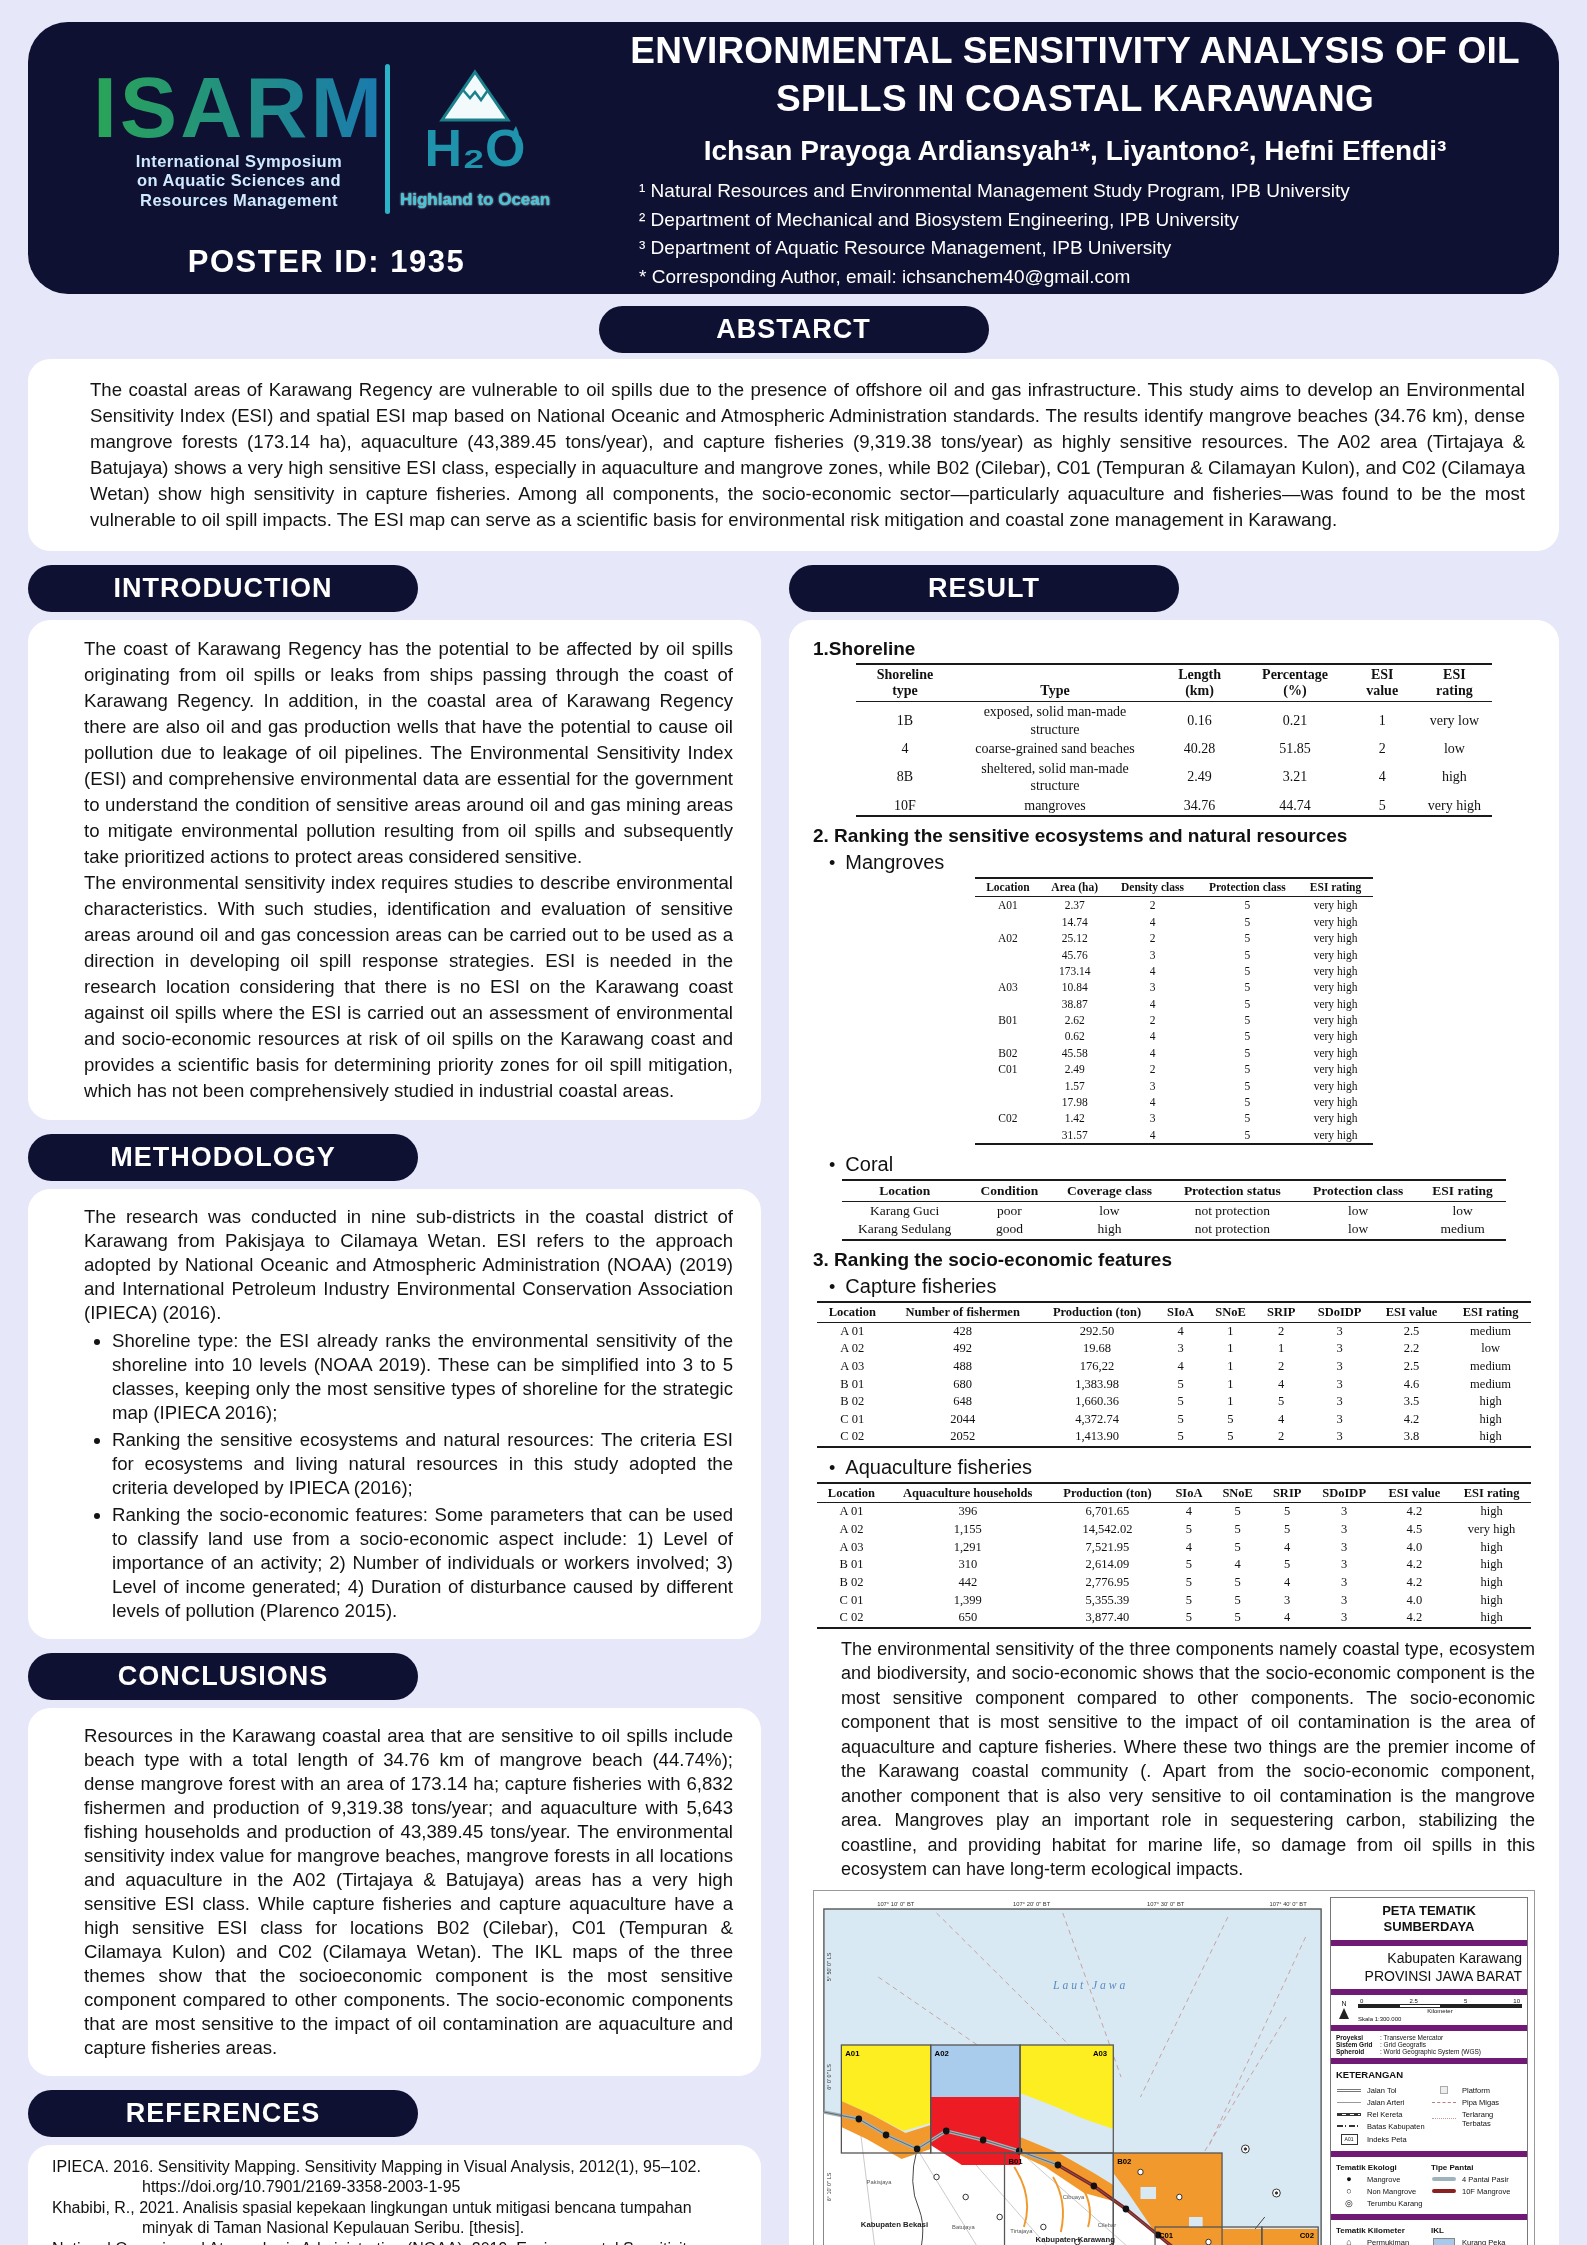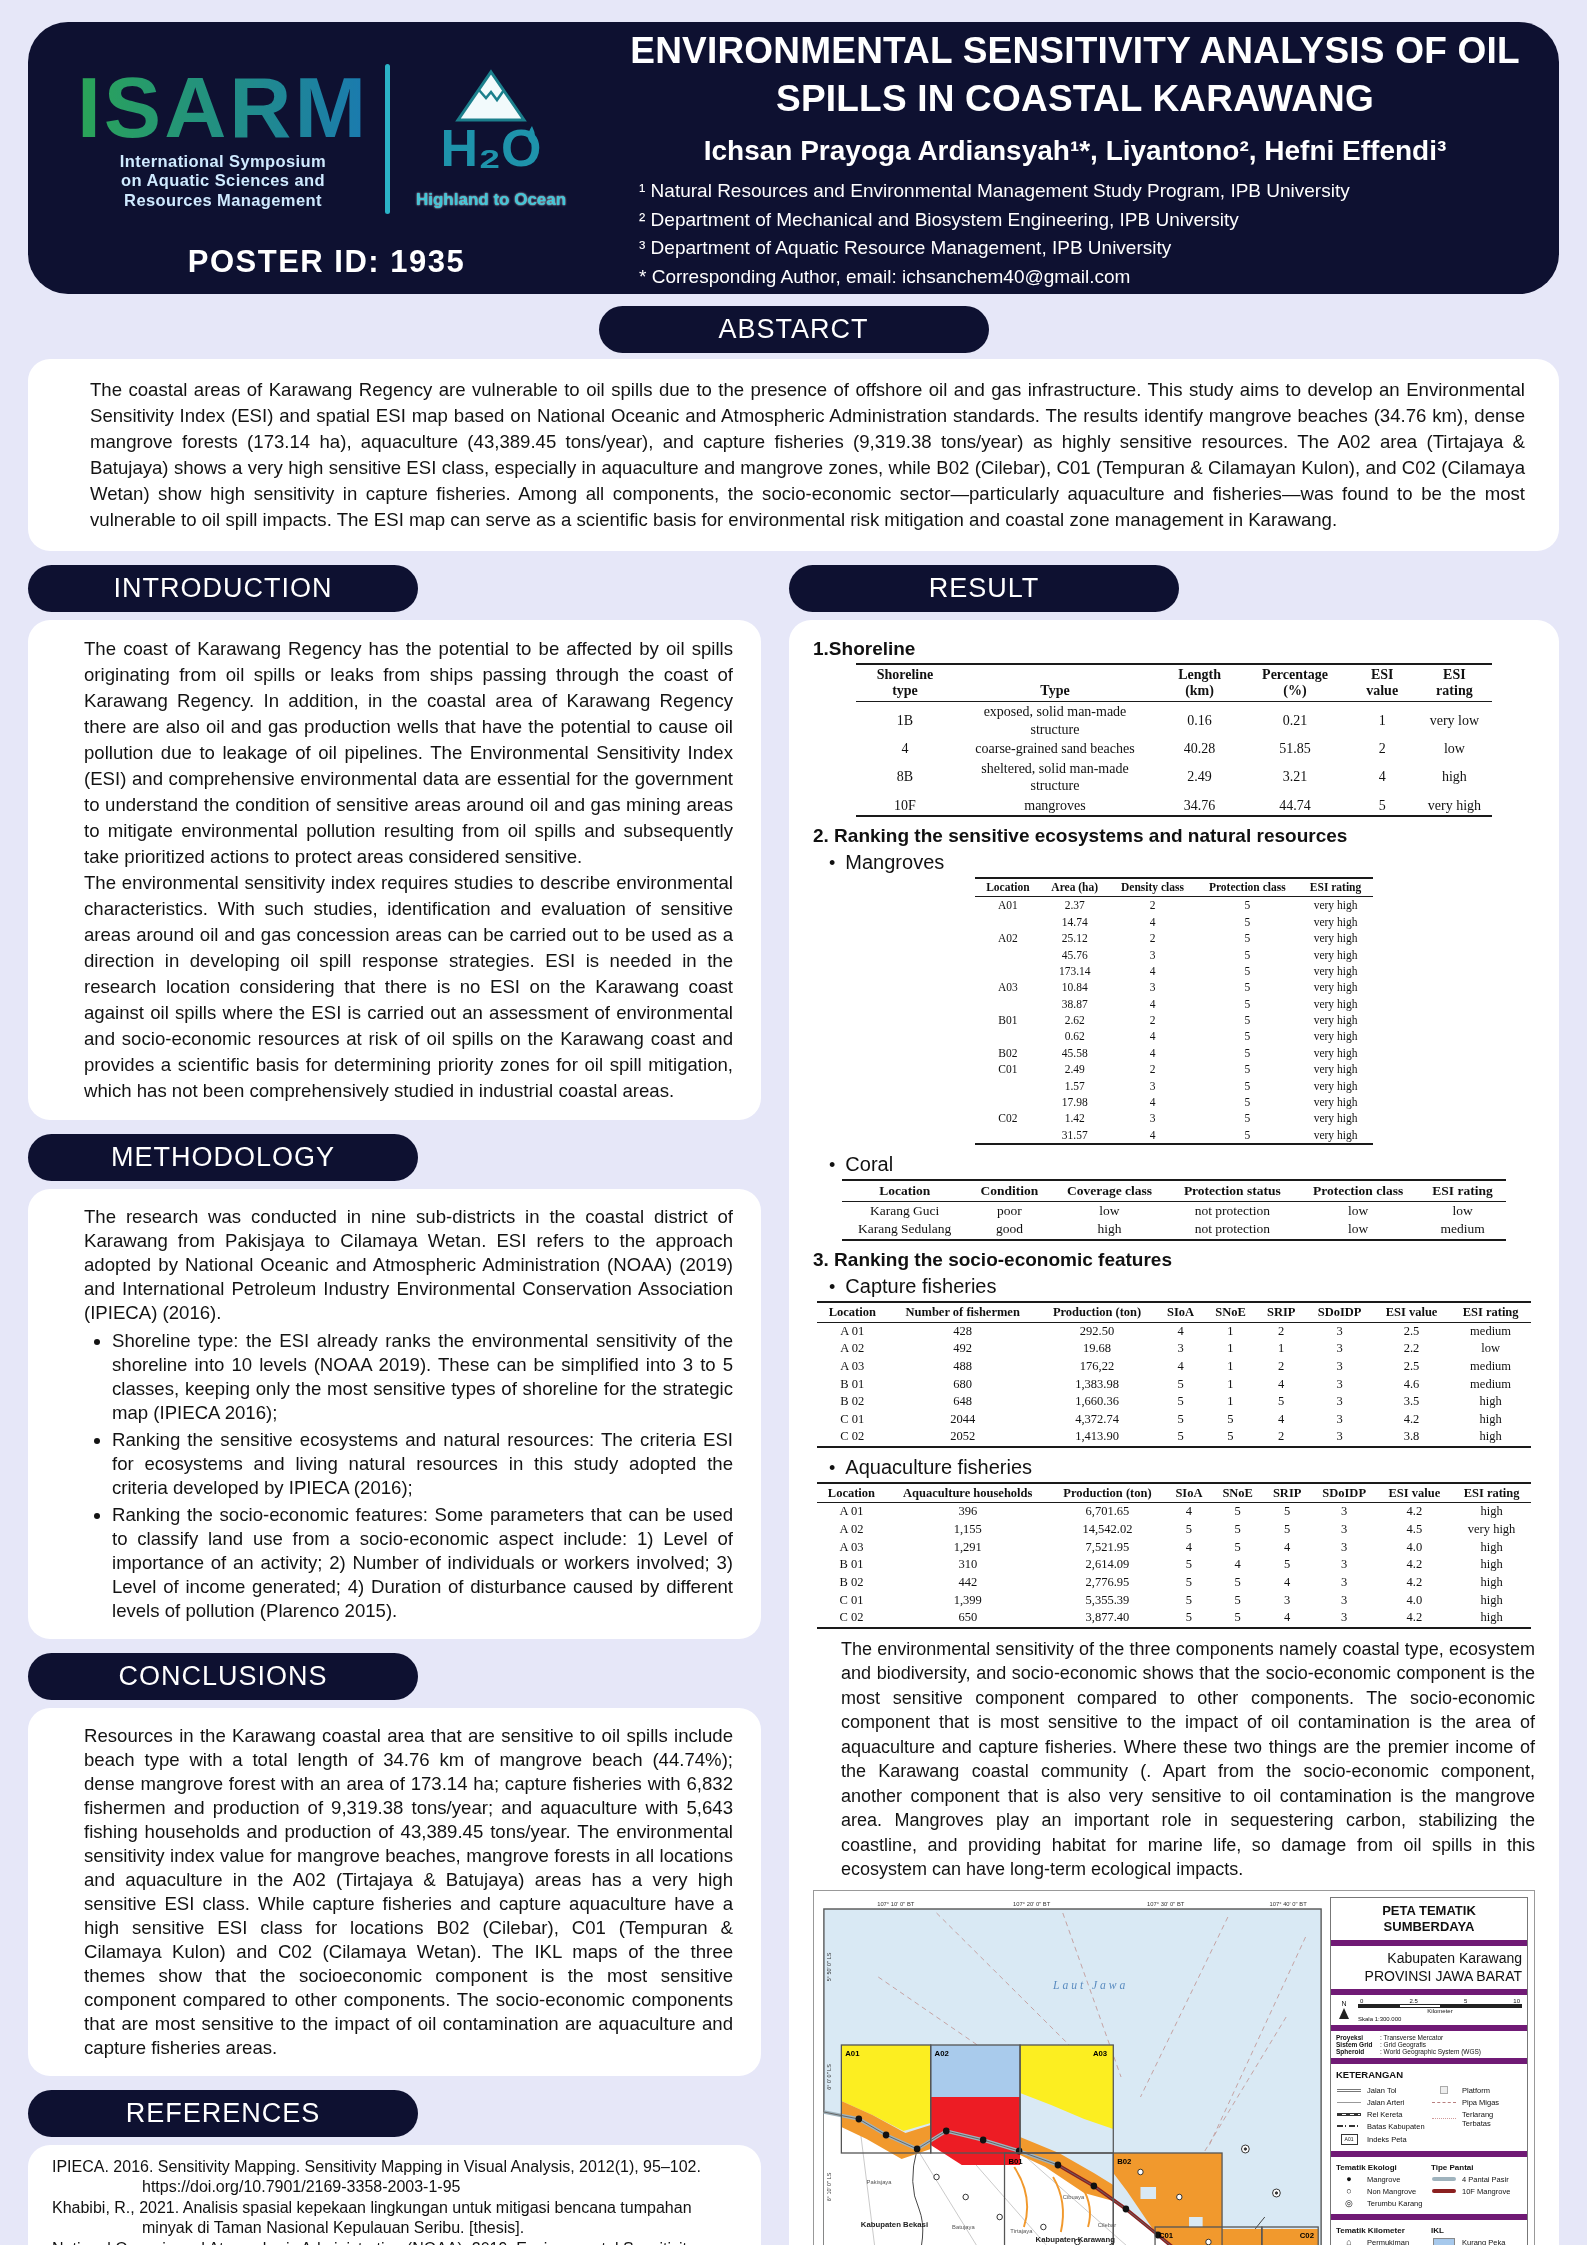--- a/index.html
+++ b/index.html
@@ -3,37 +3,37 @@
 <meta charset="utf-8">
 <style>
   * { margin:0; padding:0; box-sizing:border-box; }
   html,body { background:#e6e7f8; }
   body { width:1587px; height:2245px; font-family:"Liberation Sans",sans-serif; color:#111; }
   .poster { position:relative; width:1587px; height:2245px; padding:22px 28px; overflow:hidden; }
 
   
   .topbar { background:#0e1131; border-radius:40px; height:272px; display:flex; color:#fff; padding:16px 34px 14px 26px; }
   .logo-area { width:545px; display:flex; flex-direction:column; align-items:center; }
-  .logos { display:flex; align-items:center; gap:16px; flex:1; }
+  .logos { display:flex; align-items:center; gap:0; flex:1; }
   .isarm-block { text-align:center; }
   .isarm-word { font-size:86px; font-weight:900; letter-spacing:3px; line-height:.92;
     background:linear-gradient(90deg,#2aa457,#1a7ab0); -webkit-background-clip:text; background-clip:text; color:transparent;
     text-shadow:none; font-family:"Liberation Sans",sans-serif; }
   .isarm-sub { font-size:16.5px; font-weight:800; color:#cfeaff; line-height:1.18; margin-top:5px; letter-spacing:.4px; }
   .logo-divider { width:5px; height:150px; background:#2bb3c7; border-radius:3px; }
   .h2o-block { text-align:center; width:170px; }
   .h2o-tag { font-size:17px; font-weight:800; color:#3fc6d8; text-shadow:0 0 2px #fff; margin-top:2px; }
   .poster-id { font-size:31px; font-weight:900; letter-spacing:1.5px; margin-top:4px; }
   .title-area { flex:1; display:flex; flex-direction:column; justify-content:center; padding-left:26px; }
   .poster-title { font-size:37px; font-weight:800; text-align:center; line-height:1.3; letter-spacing:.2px; }
   .poster-authors { font-size:28px; font-weight:800; text-align:center; margin:12px 0 10px; }
   .affiliations { list-style:none; font-size:19px; line-height:1.5; margin-left:14px; font-weight:400; }
 
   
-  .pill { background:#0e1131; color:#fff; font-weight:400; font-size:27px; letter-spacing:1px;
+  .pill { background:#0e1131; color:#fff; font-weight:700; font-size:27px; letter-spacing:1px;
           text-align:center; border-radius:32px; width:390px; padding:8px 0; }
   .abstract-row { display:flex; justify-content:center; margin-top:12px; margin-bottom:6px; }
   .card { background:#fff; border-radius:22px; padding:16px 28px; }
   .abstract-card { padding:18px 34px; }
   .body-text { font-size:18.6px; line-height:26px; text-align:justify; color:#131313;margin-left:28px; }
   .tight { line-height:24px; }
   .columns { display:flex; gap:28px; margin-top:14px; }
   .col-left { width:733px; }
   .col-right { width:770px; }
   .col-left .pill { margin:14px 0 8px; }

